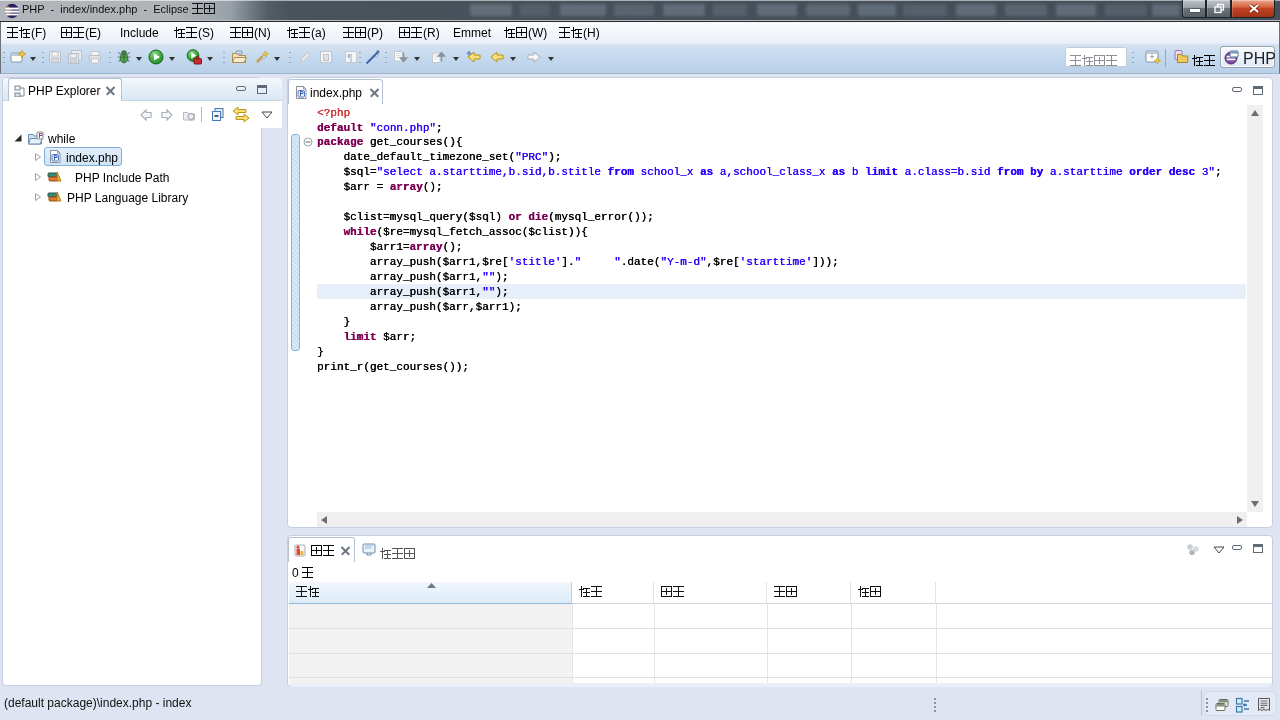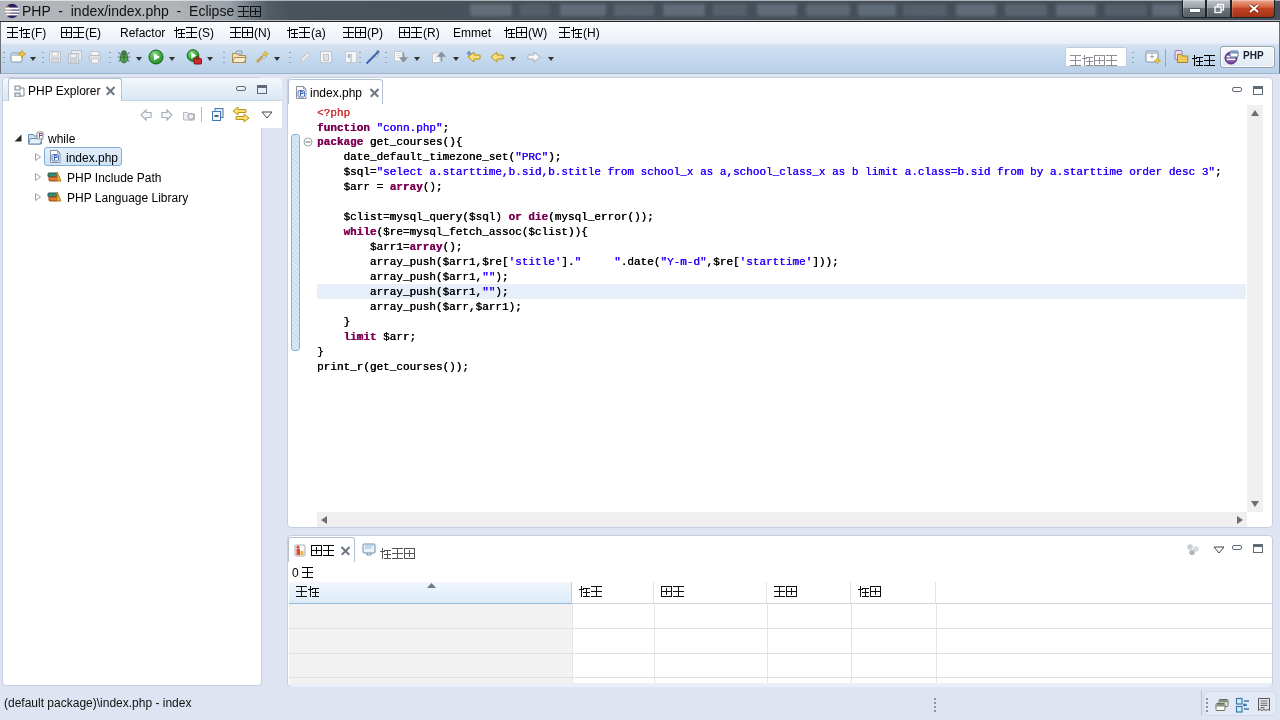--- a/index.html
+++ b/index.html
@@ -25,21 +25,21 @@
  linear-gradient(currentColor,currentColor) 4px 6px/7px 1px no-repeat,
  linear-gradient(currentColor,currentColor) 4px 10px/7px 1px no-repeat,
  linear-gradient(currentColor,currentColor) 7px 2px/1px 9px no-repeat,
  linear-gradient(currentColor,currentColor) 0 3px/5px 1px no-repeat}
 
 #title{left:0;top:0;width:1280px;height:22px;
 background:linear-gradient(to right,#b2b6ba 0,#b0b4b8 175px,#99a1a8 230px,#6d7881 252px,#525d66 268px,#49535c 290px,#46505a 600px,#444e58 1180px,#46505a 1280px)}
 #title:before{content:"";position:absolute;left:0;top:0;width:100%;height:1px;background:rgba(255,255,255,.55)}
 #title:after{content:"";position:absolute;left:0;bottom:0;width:100%;height:2px;background:linear-gradient(#b9bdc1 0,#b9bdc1 50%,#24292e 50%,#24292e 100%)}
 .blob{position:absolute;top:4px;height:12px;background:rgba(168,182,196,.28);border-radius:2px;filter:blur(1.5px)}
-#ttext{left:22px;top:3px;font-size:14px;color:#111;white-space:pre}
+#ttext{left:22px;top:3px;font-size:11px;color:#111;white-space:pre}
 
 #wbtns{left:1182px;top:0;width:94px;height:19px}
 .wb{position:absolute;top:0;height:18px;border:1px solid #1e2327;border-top:none;
 background:linear-gradient(#bfc4c9 0,#9aa1a8 45%,#6b737b 50%,#585f67 100%);
 box-shadow:inset 0 1px 0 rgba(255,255,255,.35),inset 1px 0 0 rgba(255,255,255,.18)}
 .wb.close{background:linear-gradient(#e8a88c 0,#d4623f 42%,#c24324 50%,#a33317 100%)}
 
 #menubar{left:0;top:22px;width:1280px;height:22px;background:linear-gradient(#fbfcfe,#eef2fa 80%,#e7ecf7);border-left:1px solid #6c7177;border-right:1px solid #6c7177}
 .mi{position:absolute;top:4px;font-size:12px;color:#000;white-space:nowrap}
 
@@ -55,21 +55,21 @@
 .tab{position:absolute;background:#fff;border:1px solid #b6c1d2;border-bottom:none;border-radius:3px 3px 0 0;font-size:12px;color:#000}
 .xg{display:inline-block;width:9px;height:9px;position:relative}
 .xg:before,.xg:after{content:"";position:absolute;left:-1px;top:4px;width:11px;height:1.6px;background:#6d7683}
 .xg:before{transform:rotate(45deg)}.xg:after{transform:rotate(-45deg)}
 .minb{position:absolute;width:10px;height:5px;border:1px solid #5f6a76;border-radius:2px}
 .maxb{position:absolute;width:10px;height:9px;border:1px solid #5f6a76;border-top:3px solid #5f6a76}
 
 #code{position:absolute;left:29px;top:1.6px;font-family:"Liberation Mono",monospace;font-size:11px;line-height:14.93px;white-space:pre;color:#000;text-shadow:.35px 0 0}
 #code .k{color:#7f0055;font-weight:bold}
 #code .s{color:#2a00ff}
-#code .q{color:#2a00ff;font-weight:normal}
+#code .q{color:#2a00ff;font-weight:bold}
 #code .t{color:#cc3333}
 
 .hcell{position:absolute;top:0;height:22px;font-size:12px;color:#111;background:#fff;border-right:1px solid #e2e2e2;border-bottom:1px solid #cdd4dd;padding:3px 0 0 7px}
 </style></head>
 <body>
 
 <div class="abs" id="title">
  <div class="blob" style="left:470px;width:42px"></div>
  <div class="blob" style="left:520px;width:30px;opacity:.5"></div>
  <div class="blob" style="left:560px;width:46px"></div>
@@ -108,21 +108,21 @@
           <path d="M18 5l8 7M26 5l-8 7" stroke="#7a2210" stroke-width="3.4" fill="none"></path>
           <path d="M18 5l8 7M26 5l-8 7" stroke="#fff" stroke-width="2" fill="none"></path>
         </svg>
   </div>
  </div>
 </div>
 
 <div class="abs" id="menubar">
  <div class="mi" style="left:6px"><span class="cj"></span><span class="cj c"></span>(F)</div>
  <div class="mi" style="left:60px"><span class="cj b"></span><span class="cj"></span>(E)</div>
- <div class="mi" style="left:119px">Refactor</div>
+ <div class="mi" style="left:119px">Include</div>
  <div class="mi" style="left:173px"><span class="cj c"></span><span class="cj"></span>(S)</div>
  <div class="mi" style="left:229px"><span class="cj"></span><span class="cj b"></span>(N)</div>
  <div class="mi" style="left:286px"><span class="cj c"></span><span class="cj"></span>(a)</div>
  <div class="mi" style="left:342px"><span class="cj"></span><span class="cj b"></span>(P)</div>
  <div class="mi" style="left:398px"><span class="cj b"></span><span class="cj"></span>(R)</div>
  <div class="mi" style="left:452px">Emmet</div>
  <div class="mi" style="left:503px"><span class="cj c"></span><span class="cj b"></span>(W)</div>
  <div class="mi" style="left:558px"><span class="cj"></span><span class="cj c"></span>(H)</div>
 </div>
 
@@ -255,21 +255,21 @@
     </svg>
  <div class="abs" style="left:1191px;top:7px;color:#000"><span class="cj c"></span><span class="cj"></span></div>
  <div class="abs" style="left:1219px;top:2px;width:55px;height:22px;background:linear-gradient(#f6f9fc,#dfe9f3);border:1px solid #98a0aa;border-radius:3px;box-shadow:inset 0 0 0 1px #fff">
   <svg class="abs" style="left:3px;top:3px" width="15" height="15">
         <circle cx="7" cy="8" r="6" fill="#7a50a8" stroke="#4a2a70"></circle>
         <rect x="2.6" y="5.8" width="8.8" height="1.6" fill="#fff"></rect>
         <rect x="2.6" y="8.6" width="8.8" height="1.6" fill="#fff"></rect>
         <rect x="6" y="1" width="8" height="6" rx="1" fill="#fdfdf4" stroke="#55729a"></rect>
         <rect x="6.5" y="1.5" width="7" height="2" fill="#6a92c0"></rect>
       </svg>
-  <div class="abs" style="left:22px;top:3px;font-size:10px;font-weight:bold;color:#1a1f2e">PHP</div>
+  <div class="abs" style="left:22px;top:3px;font-size:16px;font-weight:normal;color:#1a1f2e">PHP</div>
  </div>
 </div>
 
 <div class="panel" id="explorer">
  <div id="exphead"></div>
  <div class="tab" style="left:5px;top:0;width:114px;height:23px">
   <svg class="abs" style="left:5px;top:6px" width="11" height="12">
         <rect x="1" y="1" width="5" height="4" fill="#eef4f8" stroke="#7a8796"></rect>
         <rect x="1" y="8" width="5" height="4" fill="#cfe2ee" stroke="#7a8796"></rect>
         <path d="M8 3h2v8H8M6 3h2M6 11h2" fill="none" stroke="#7a8796"></path>
@@ -328,21 +328,21 @@
       </svg>
   <div class="abs" style="left:63px;top:21px">index.php</div>
   <svg class="abs" style="left:31px;top:42px" width="8" height="10">
         <path d="M1.5 1.5l5 3.5-5 3.5z" fill="#fff" stroke="#9aa2ac"></path>
       </svg>
   <svg class="abs" style="left:44px;top:40px" width="16" height="14">
         <rect x="1" y="3" width="9" height="4" rx="1" fill="#3a8a7a" stroke="#1a5a4a"></rect>
         <rect x="2" y="7" width="9" height="4" rx="1" fill="#e07a30" stroke="#9a4a10"></rect>
         <path d="M10 2l4 9h-4z" fill="#f0b540" stroke="#b07a10"></path>
       </svg>
-  <div class="abs" style="left:64px;top:41px">PHP Include Path</div>
+  <div class="abs" style="left:72px;top:41px">PHP Include Path</div>
   <svg class="abs" style="left:31px;top:62px" width="8" height="10">
         <path d="M1.5 1.5l5 3.5-5 3.5z" fill="#fff" stroke="#9aa2ac"></path>
       </svg>
   <svg class="abs" style="left:44px;top:60px" width="16" height="14">
         <rect x="1" y="3" width="9" height="4" rx="1" fill="#3a8a7a" stroke="#1a5a4a"></rect>
         <rect x="2" y="7" width="9" height="4" rx="1" fill="#e07a30" stroke="#9a4a10"></rect>
         <path d="M10 2l4 9h-4z" fill="#f0b540" stroke="#b07a10"></path>
       </svg>
   <div class="abs" style="left:64px;top:61px">PHP Language Library</div>
  </div>
@@ -362,21 +362,21 @@
  <div class="minb" style="left:944px;top:9px"></div>
  <div class="maxb" style="left:965px;top:8px"></div>
  <div id="edcontent" style="position:absolute;left:0;top:26px;width:984px;height:408px;background:#fff;overflow:hidden;border-radius:0 4px 0 0">
   <div class="abs" style="left:3px;top:30px;width:9px;height:217px;background:repeating-linear-gradient(45deg,#c8ddf2 0,#c8ddf2 1.5px,#dcebf8 1.5px,#dcebf8 3px);border:1px solid #8cb2d6;border-radius:3px"></div>
   <svg class="abs" style="left:15px;top:33px" width="10" height="10">
         <circle cx="5" cy="5" r="4" fill="#fff" stroke="#9aa2ac"></circle>
         <path d="M2.5 5h5" stroke="#666"></path>
       </svg>
   <div class="abs" style="left:29px;top:180px;width:929px;height:15px;background:#e6effa"></div>
   <pre id="code"><span class="t">&lt;?php</span>
-<span class="k">function</span> <span class="s">"conn.php"</span>;
+<span class="k">default</span> <span class="s">"conn.php"</span>;
 <span class="k">package</span> get_courses(){
     date_default_timezone_set(<span class="s">"PRC"</span>);
     $sql=<span class="s">"select a.starttime,b.sid,b.stitle <span class="q">from</span> school_x <span class="q">as</span> a,school_class_x <span class="q">as</span> b <span class="q">limit</span> a.class=b.sid <span class="q">from</span> <span class="q">by</span> a.starttime <span class="q">order</span> <span class="q">desc</span> 3"</span>;
     $arr = <span class="k">array</span>();
     
     $clist=mysql_query($sql) <span class="k">or</span> <span class="k">die</span>(mysql_error());
     <span class="k">while</span>($re=mysql_fetch_assoc($clist)){
         $arr1=<span class="k">array</span>();
         array_push($arr1,$re[<span class="s">'stitle'</span>].<span class="s">"     "</span>.date(<span class="s">"Y-m-d"</span>,$re[<span class="s">'starttime'</span>]));
         array_push($arr1,<span class="s">""</span>);

